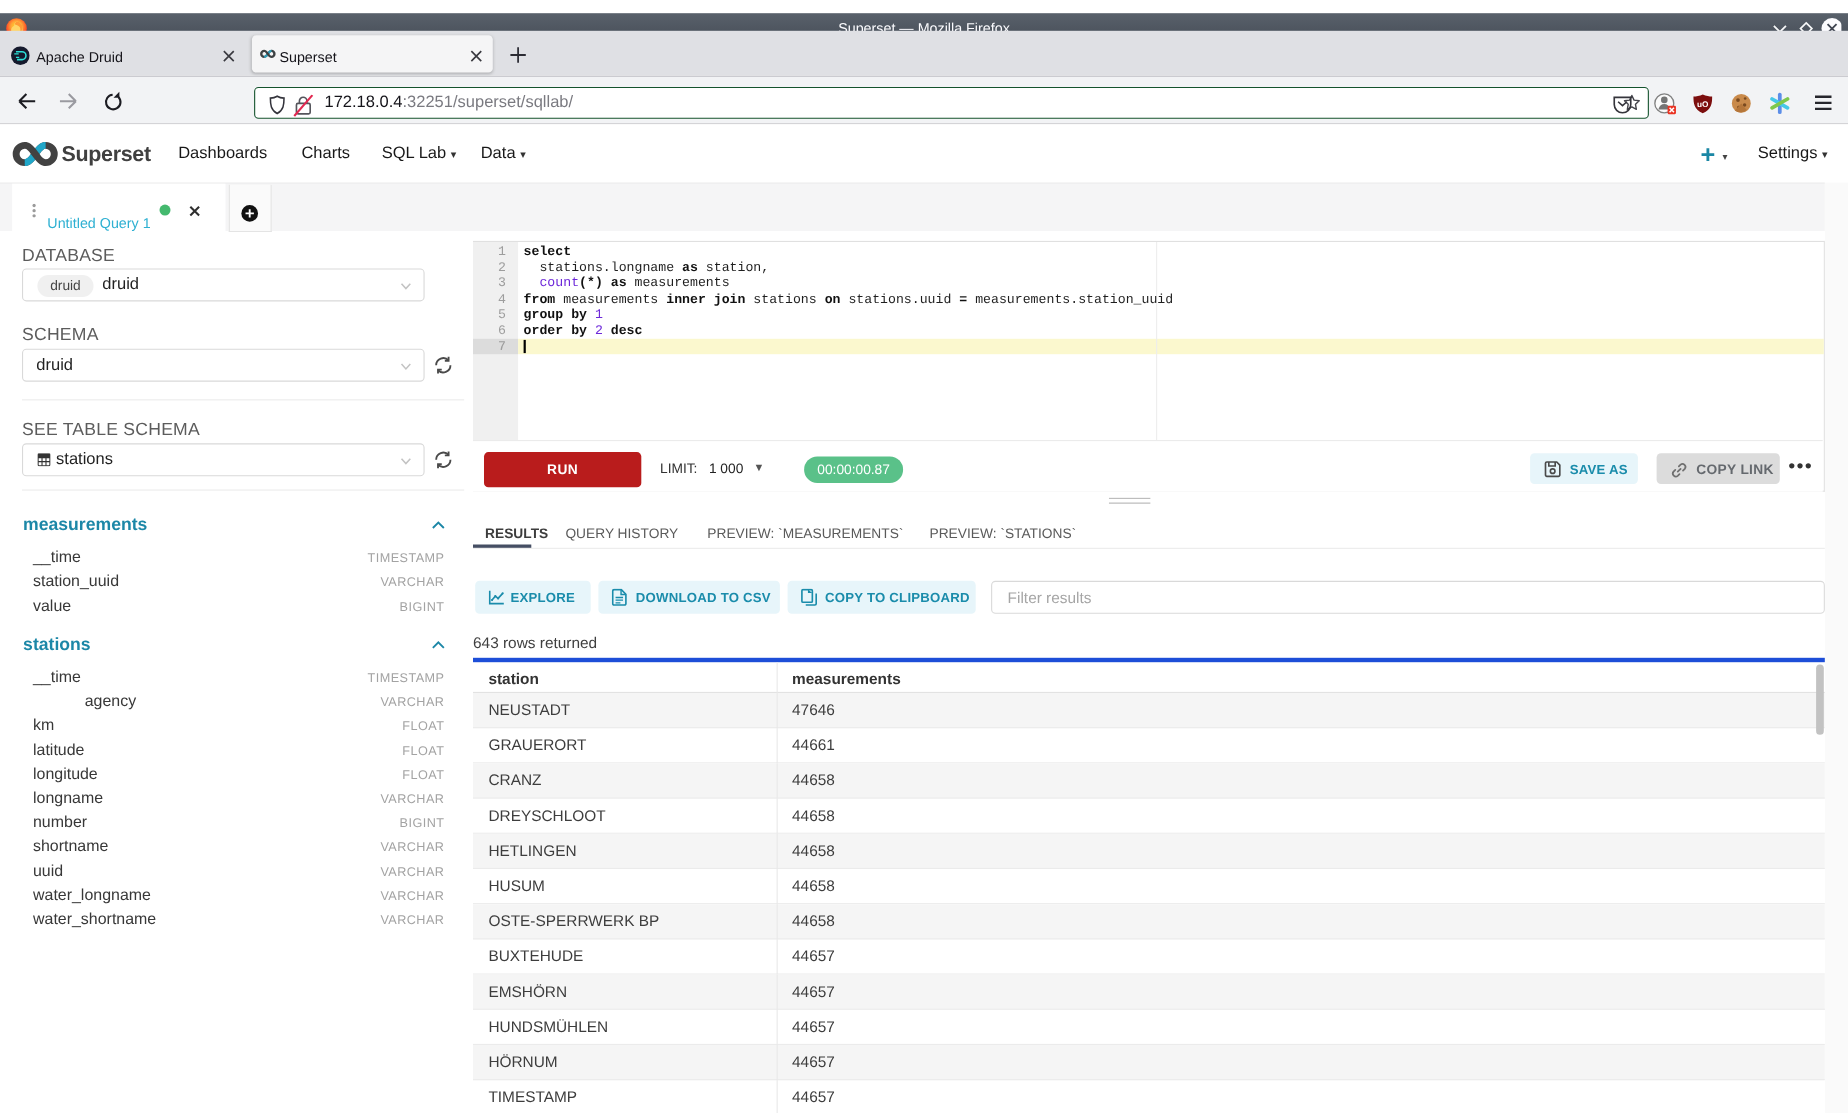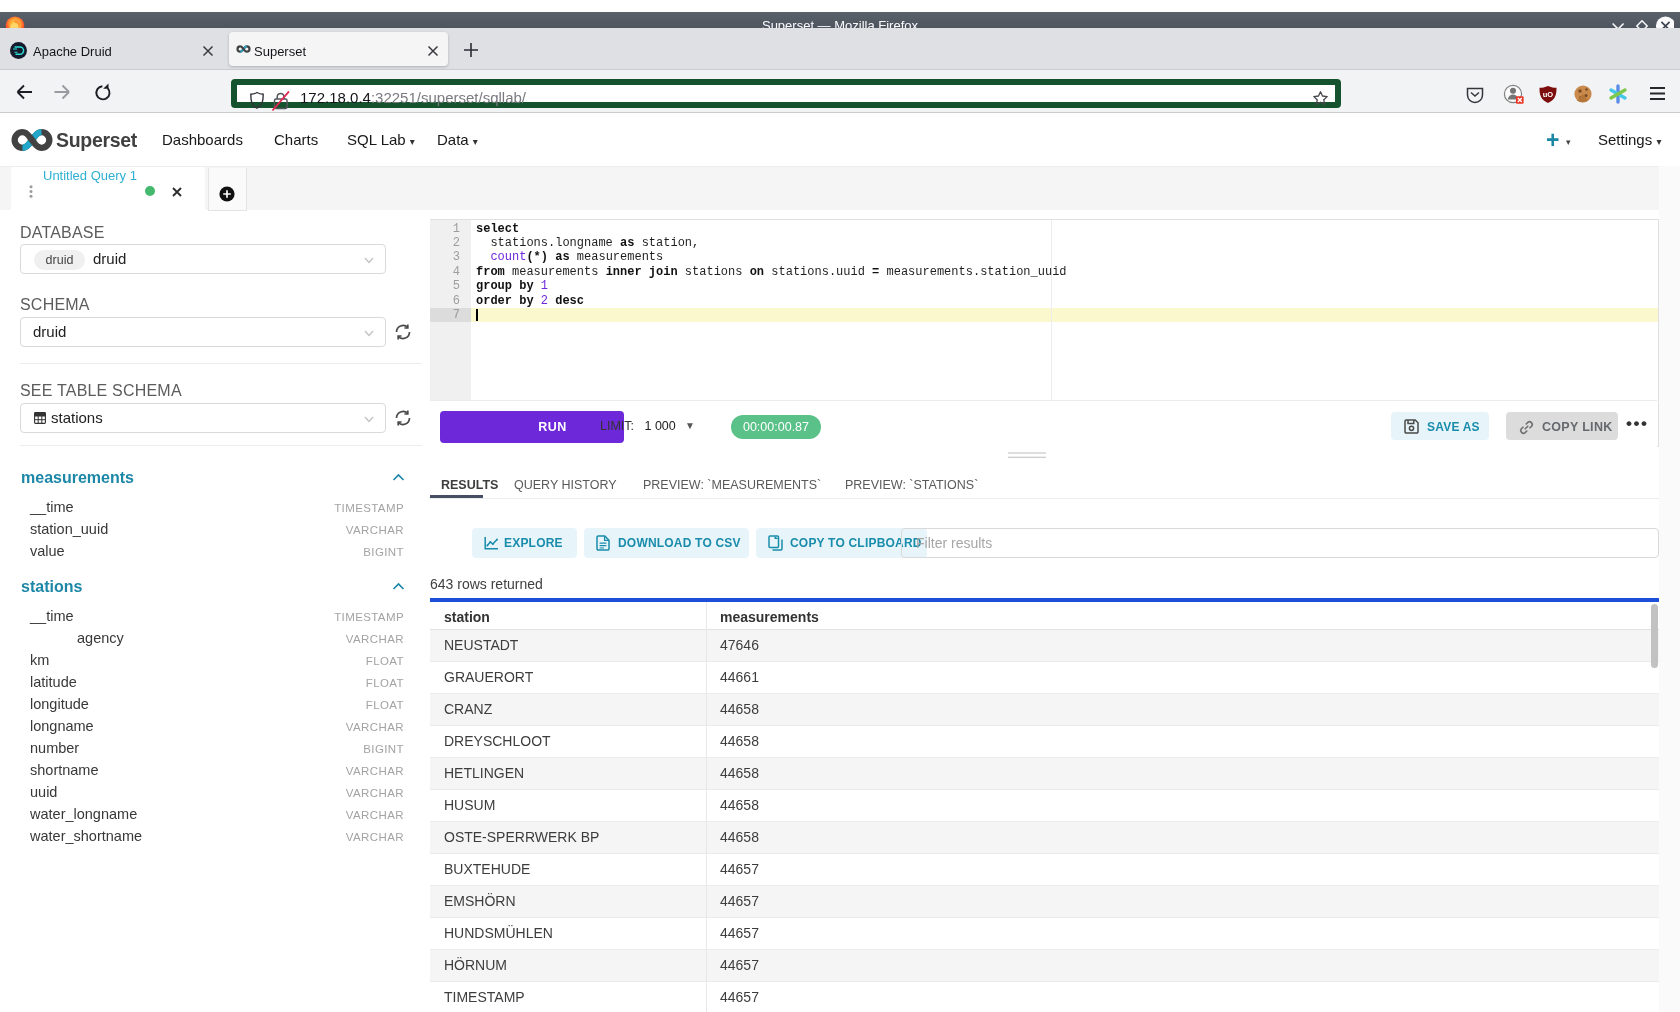--- a/index.html
+++ b/index.html
@@ -9,21 +9,21 @@
   
   #titlebar{left:0;top:12px;width:1680px;height:28px;background:linear-gradient(#59616b 0%,#4a515b 75%,#434954 100%);}
   #titletxt{left:0;top:6px;width:1680px;text-align:center;color:#fbfbfe;font-size:13px;}
   #tabstrip{left:0;top:28px;width:1680px;height:41px;background:#dfe0e4;}
   .fftab{top:3.5px;height:34px;border-radius:4px;}
   #tab1{left:8px;width:212px;}
   #tab2{left:229px;width:219px;background:#f5f5f6;box-shadow:0 1px 3px rgba(0,0,0,.22);}
   .fftitle{top:12px;font-size:13px;color:#15141a;}
   .ffclose{top:11px;width:16px;height:16px;color:#3a3a40;}
   #navrow{left:0;top:69px;width:1680px;height:44px;background:#f2f3f5;border-top:1px solid #cbcbd0;border-bottom:1px solid #ccccd0;box-sizing:border-box;}
-  #urlbox{left:231px;top:9px;width:1110px;height:29px;background:#fff;border:6px solid #14532d;border-radius:4px;box-sizing:border-box;}
+  #urlbox{left:231px;top:9px;width:1268px;height:29px;background:#fff;border:1px solid #14532d;border-radius:4px;box-sizing:border-box;}
   #urltxt{left:63px;top:4px;font-size:15px;color:#15141a;}
   #urltxt .dim{color:#7a7a80;}
   
   #apphdr{left:0;top:113px;width:1680px;height:56px;background:#fff;}
   .navlink{top:18px;font-size:15px;color:#181818;}
   #brand{left:56px;top:16px;font-size:19.5px;font-weight:bold;color:#404040;letter-spacing:-.3px;}
   
   #qtabs{left:0;top:166px;width:1659px;height:44px;background:#f5f5f6;border-top:1px solid #ededee;box-sizing:border-box;}
   #qtab{left:11px;top:0;width:194px;height:44px;background:#fff;}
   #qplus{left:208px;top:1px;width:39px;height:43px;border:1px solid #e4e4e4;border-top:none;box-sizing:border-box;background:#fafafa;}
@@ -41,33 +41,33 @@
   #gutter{left:0;top:0;width:41px;height:180px;background:#f0f0f0;}
   .gnum{width:30px;text-align:right;font-family:"Liberation Mono",monospace;font-size:12px;color:#9d9d9d;}
   .cl{left:46px;font-family:"Liberation Mono",monospace;font-size:12px;color:#1f1f1f;white-space:pre;}
   .cl b{color:#111;}
   .fn{color:#6d28d9;}
   #activeline{left:41px;top:87.5px;width:1187px;height:14.4px;background:#fbf8ce;}
   #activegut{left:0;top:87.5px;width:41px;height:14.4px;background:#dcdcdc;}
   #printmargin{left:621px;top:0;width:1px;height:180px;background:#ededed;}
   #cursor{left:46px;top:88.5px;width:2px;height:12.5px;background:#000;}
   #edtoolbar{left:0;top:180px;width:1227px;height:46px;border-top:1px solid #ebebeb;background:#fff;}
-  #runbtn{left:10px;top:10px;width:143px;height:32px;background:#6d28d9;border-radius:4px;color:#fff;
-          font-size:12.5px;font-weight:bold;letter-spacing:.4px;text-align:center;line-height:32px;padding-left:41px;}
+  #runbtn{left:10px;top:10px;width:143px;height:32px;background:#b91c1c;border-radius:4px;color:#fff;
+          font-size:12.5px;font-weight:bold;letter-spacing:.4px;text-align:center;line-height:32px;}
   #timer{left:301px;top:14px;width:90px;height:24px;background:#5ac189;border-radius:12px;color:#fff;font-size:12.5px;text-align:center;line-height:24px;}
   .tealbtn span{white-space:nowrap;}
   .tealbtn{background:#e7f5fa;border-radius:4px;color:#1a8cab;font-weight:bold;font-size:12px;letter-spacing:.2px;}
   #savebtn{left:961px;top:11px;width:98px;height:28px;}
   #copylink{left:1076px;top:11px;width:112px;height:28px;background:#dcdcdc;border-radius:4px;color:#65696e;font-weight:bold;font-size:12.5px;letter-spacing:.3px;}
   
   #south{left:430px;top:470px;width:1229px;height:542px;background:#fff;}
   .rtab{top:8px;font-size:12.5px;color:#5a5a5a;letter-spacing:0;white-space:nowrap;}
   #rline{left:0;top:28px;width:1229px;height:1px;background:#ececec;}
   #rułine{left:0;top:25px;width:53px;height:3px;background:#454e63;}
-  .btnrow{top:58px;height:30px;margin-left:40px;}
+  .btnrow{top:58px;height:30px;}
   #filterin{left:471px;top:58px;width:758px;height:30px;border:1px solid #d9d9d9;border-radius:4px;box-sizing:border-box;}
   #rowsret{left:0;top:106px;font-size:14px;color:#3f3f3f;}
   
   #rtable{left:0;top:128px;width:1229px;}
   .th{font-size:14px;font-weight:bold;color:#333;}
   .td{font-size:14px;color:#3d3d3d;}
   .row{left:0;width:1229px;height:32px;border-bottom:1px solid #ebebeb;box-sizing:border-box;}
   .stripe{background:#f5f5f5;}
   #thumb{left:1221px;top:134px;width:7px;height:64px;background:#c2c2c2;border-radius:3.5px;}
 </style></head>
@@ -218,21 +218,21 @@
 
 <div class="a" id="qtabs">
   <div class="a" id="qtab">
     <div class="a" id="qdots" style="left:18px;top:18px;width:4px;height:13px;">
       <svg width="4" height="13" viewBox="0 0 4 13">
         <circle cx="2" cy="1.8" r="1.5" fill="#9b9b9b"></circle>
           <circle cx="2" cy="6.5" r="1.5" fill="#9b9b9b"></circle>
           <circle cx="2" cy="11.2" r="1.5" fill="#9b9b9b"></circle>
       </svg>
     </div>
-    <div class="a" style="left:32px;top:1px;font-size:13px;color:#2eb0d2;">Untitled Query 1</div>
+    <div class="a" style="left:32px;top:28px;font-size:13px;color:#2eb0d2;">Untitled Query 1</div>
     <div class="a" style="left:134px;top:19px;width:10px;height:10px;border-radius:50%;background:#44b96e;"></div>
     <div class="a" id="qclose" style="left:159px;top:18px;width:14px;height:14px;">
       <svg width="14" height="14" viewBox="0 0 14 14">
           <path d="M3 3 L11 11 M11 3 L3 11" stroke="#2f2f2f" stroke-width="1.9"></path>
         </svg>
     </div>
   </div>
   <div class="a" id="qplus">
     <svg class="a" style="left:10px;top:18px;" width="16" height="16" viewBox="0 0 16 16">
       <circle cx="8" cy="8" r="7.6" fill="#111"></circle>

